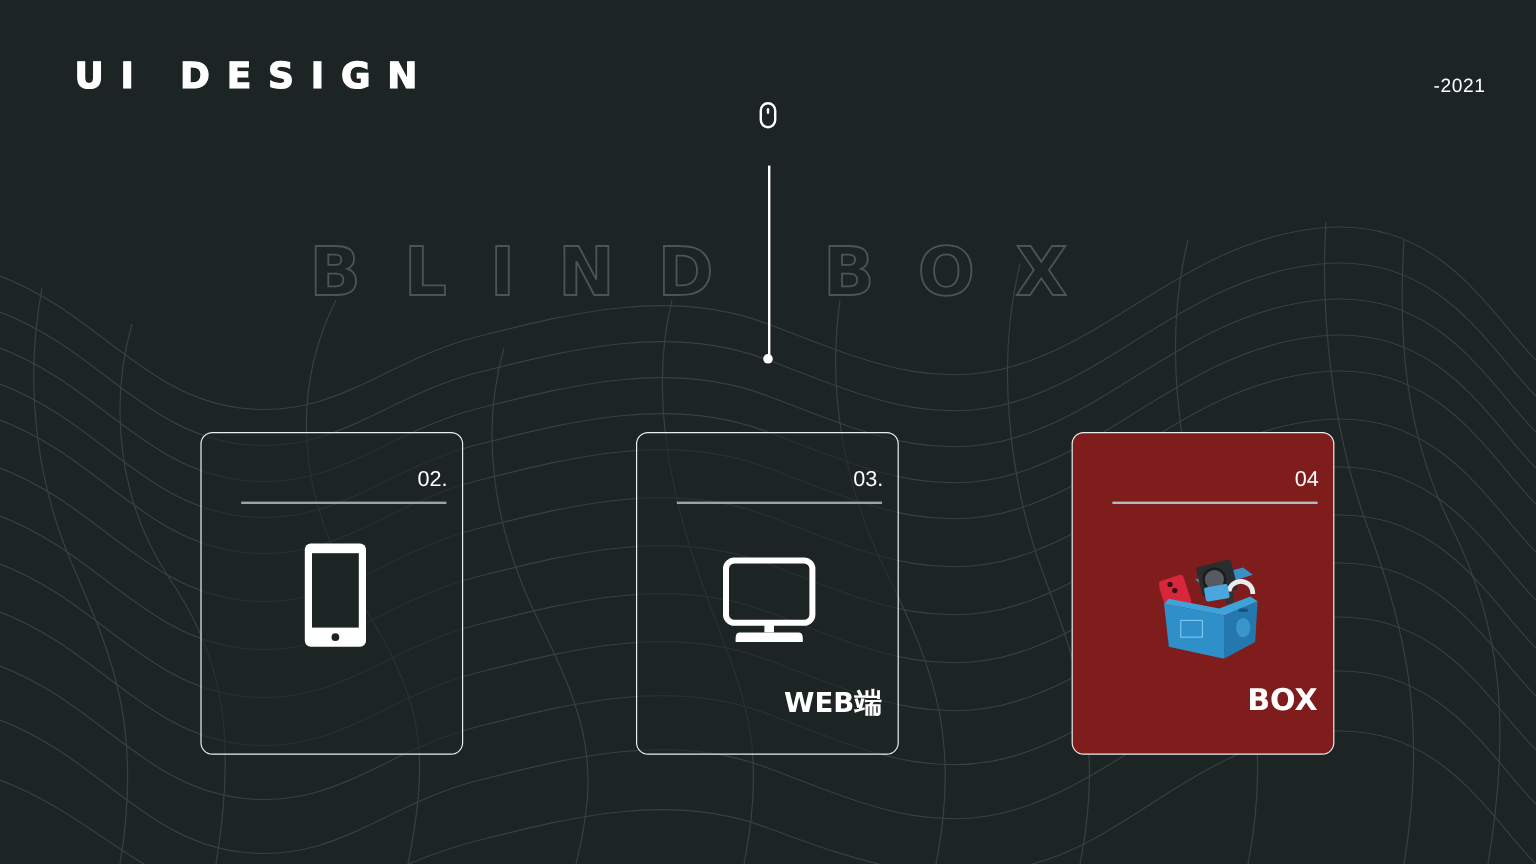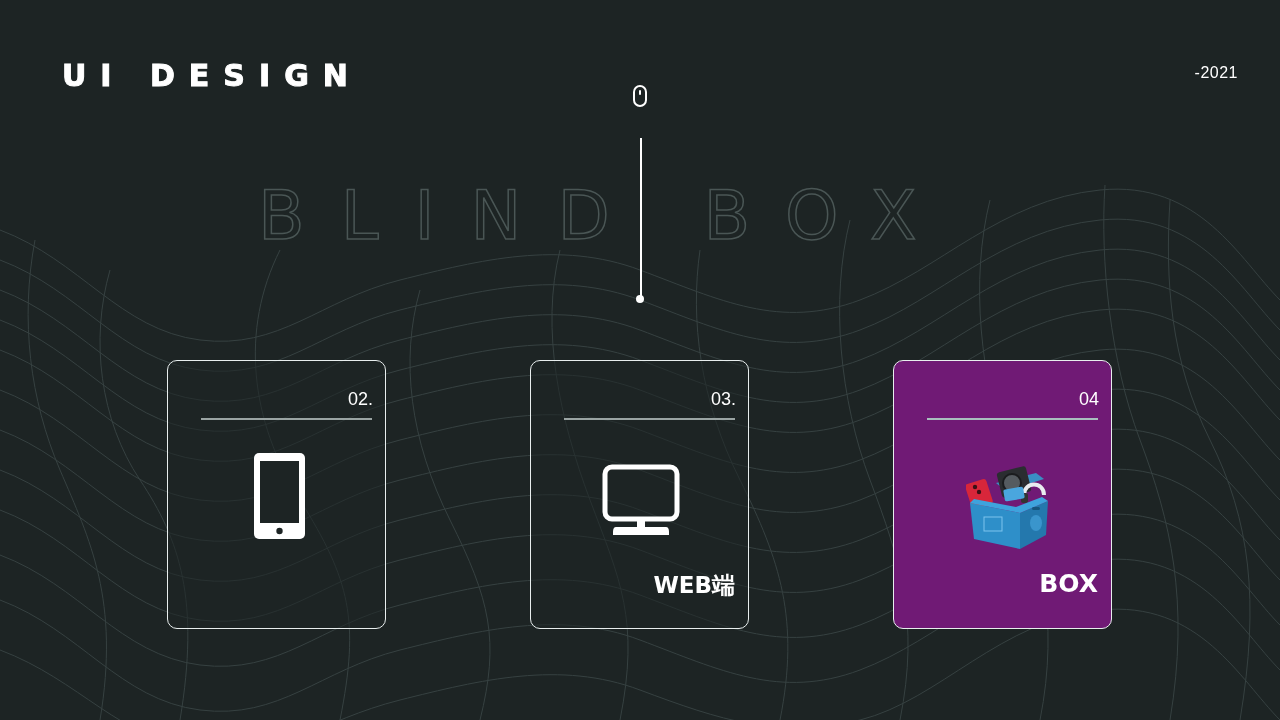--- a/index.html
+++ b/index.html
@@ -4,21 +4,21 @@
 <style>
   html, body { margin: 0; padding: 0; }
   body {
     width: 1280px; height: 720px; overflow: hidden; position: relative;
     background: #1d2424;
     font-family: "DejaVu Sans", sans-serif;
     color: #ffffff;
   }
   .waves { position: absolute; left: 0; top: 0; width: 1280px; height: 720px; pointer-events: none; }
   .brand {
-    position: absolute; left: 62px; top: 58px;
+    position: absolute; left: 62px; top: 46px;
     font-family: "DejaVu Sans", sans-serif; font-weight: 900; font-size: 30px;
     letter-spacing: 14px; color: #ffffff;
     -webkit-text-stroke: 1px #ffffff;
     line-height: 36px;
   }
   .year {
     position: absolute; right: 42px; top: 64px;
     font-family: "Liberation Sans", sans-serif; font-size: 16px; color: #ffffff;
     letter-spacing: 0.5px;
   }
@@ -29,33 +29,33 @@
   .mouse-icon::after {
     content: ""; position: absolute; left: 4px; top: 3px; width: 2px; height: 5px; background: #fff; border-radius: 1px;
   }
   .scroll-line {
     position: absolute; left: 640px; top: 138px; width: 1.5px; height: 160px; background: #ffffff;
   }
   .scroll-dot {
     position: absolute; left: 636px; top: 295px; width: 8px; height: 8px; border-radius: 50%; background: #ffffff;
   }
   .bg-title {
-    position: absolute; left: 258px; top: 170px; width: 780px;
-    font-family: "DejaVu Sans", sans-serif; font-weight: 400; font-size: 68px;
+    position: absolute; left: 258px; top: 182px; width: 780px;
+    font-family: "DejaVu Sans", sans-serif; font-weight: 700; font-size: 56px;
     letter-spacing: 36px; color: transparent;
     -webkit-text-stroke: 1.5px #4a5655;
     line-height: 92px; white-space: nowrap;
   }
   .card {
     position: absolute; top: 360px; width: 219px; height: 269px;
     border: 1.5px solid #e8eeee; border-radius: 10px; box-sizing: border-box;
     background: rgba(29,36,36,0.55);
     cursor: pointer;
   }
-  .card.active { background: #701a75; }
+  .card.active { background: #7f1d1d; }
   .card .num {
     position: absolute; right: 12px; top: 28px;
     font-family: "Liberation Sans", sans-serif; font-size: 18px; color: #ffffff;
   }
   .card .rule {
     position: absolute; left: 33px; right: 13px; top: 57px; height: 2px; background: #9aa4a3;
   }
   .card.active .rule { background: #a8bfbe; }
   .card .label {
     position: absolute; right: 13px; top: 209px;

